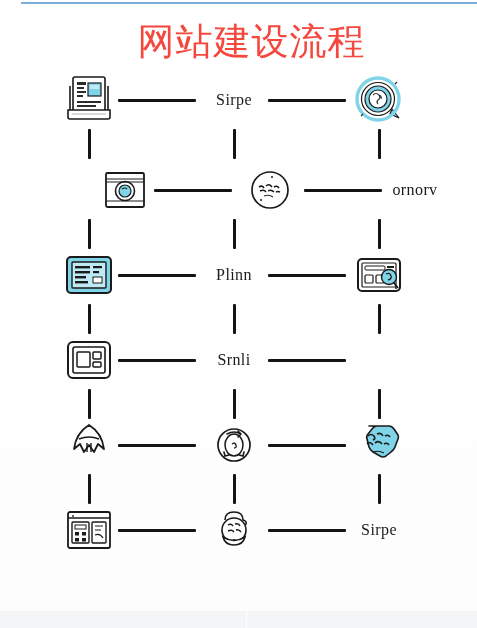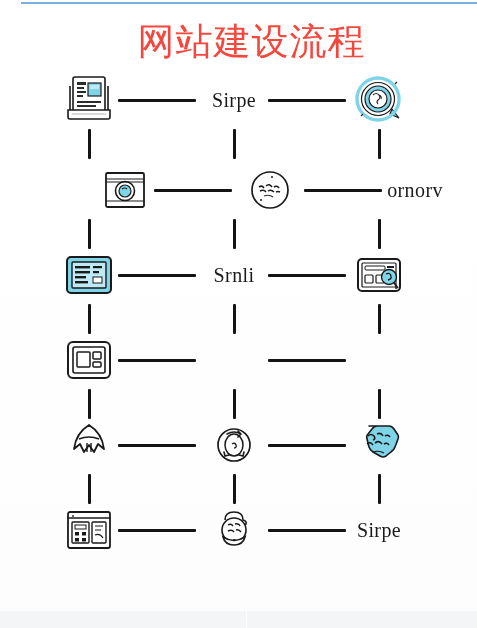--- a/index.html
+++ b/index.html
@@ -95,21 +95,21 @@
   
   .vconn {
     position: absolute;
     width: 3px;
     background: #141414;
     border-radius: 1px;
   }
 
   .node-label {
     font-family: "Liberation Serif", "DejaVu Serif", serif;
-    font-size: 20px;
+    font-size: 16px;
     color: #1a1a1a;
     letter-spacing: 0.4px;
     white-space: nowrap;
     filter: blur(0.35px);
   }
 
   
   .icon {
     width: 56px;
     height: 52px;
@@ -233,21 +233,21 @@
           <rect x="14" y="27" width="11" height="2.4" fill="#1a1a1a"></rect>
           <rect x="14" y="32" width="13" height="2.4" fill="#1a1a1a"></rect>
           <rect x="32" y="17" width="9" height="2.2" fill="#1a1a1a"></rect>
           <rect x="32" y="22" width="6" height="2.2" fill="#1a1a1a"></rect>
           <rect x="32" y="28" width="9" height="6" fill="#fff" stroke="#1a1a1a" stroke-width="1"></rect>
         </svg>
       </span>
     </div>
 
     <div class="cell col-mid">
-      <span class="node-label">Srnli</span>
+      <span class="node-label">Plinn</span>
     </div>
 
     <div class="cell col-right">
       <span class="icon-wrap">
         <svg class="icon" viewBox="0 0 56 52">
           <rect x="7" y="10" width="42" height="32" rx="4" fill="#fff" stroke="#1a1a1a" stroke-width="2"></rect>
           <rect x="11" y="14" width="34" height="24" rx="1" fill="#fff" stroke="#1a1a1a" stroke-width="1.2"></rect>
           <rect x="14" y="17" width="20" height="4" rx="1" fill="#fff" stroke="#1a1a1a" stroke-width="1"></rect>
           <rect x="36" y="17" width="7" height="2" fill="#1a1a1a"></rect>
           <rect x="14" y="26" width="8" height="8" rx="1" fill="#fff" stroke="#1a1a1a" stroke-width="1.2"></rect>
@@ -274,20 +274,23 @@
         <svg class="icon" viewBox="0 0 56 52">
           <rect x="7" y="8" width="42" height="36" rx="5" fill="#fff" stroke="#1a1a1a" stroke-width="2"></rect>
           <rect x="12" y="13" width="32" height="26" rx="2" fill="#fff" stroke="#1a1a1a" stroke-width="1.6"></rect>
           <rect x="16" y="18" width="13" height="15" rx="1" fill="#fff" stroke="#1a1a1a" stroke-width="1.5"></rect>
           <rect x="32" y="18" width="8" height="7" rx="1" fill="#fff" stroke="#1a1a1a" stroke-width="1.5"></rect>
           <rect x="32" y="28" width="8" height="5" rx="1" fill="#fff" stroke="#1a1a1a" stroke-width="1.5"></rect>
         </svg>
       </span>
     </div>
 
+    <div class="cell col-mid">
+      <span class="node-label">Srnli</span>
+    </div>
 
   </div>
 
   <div class="vconn" style="left:88px; top:389px; height:30px;"></div>
   <div class="vconn" style="left:233px; top:389px; height:30px;"></div>
   <div class="vconn" style="left:378px; top:389px; height:30px;"></div>
 
   <div class="row" style="top:410px;">
     <div class="hconn seg-a"></div>
     <div class="hconn seg-b"></div>

